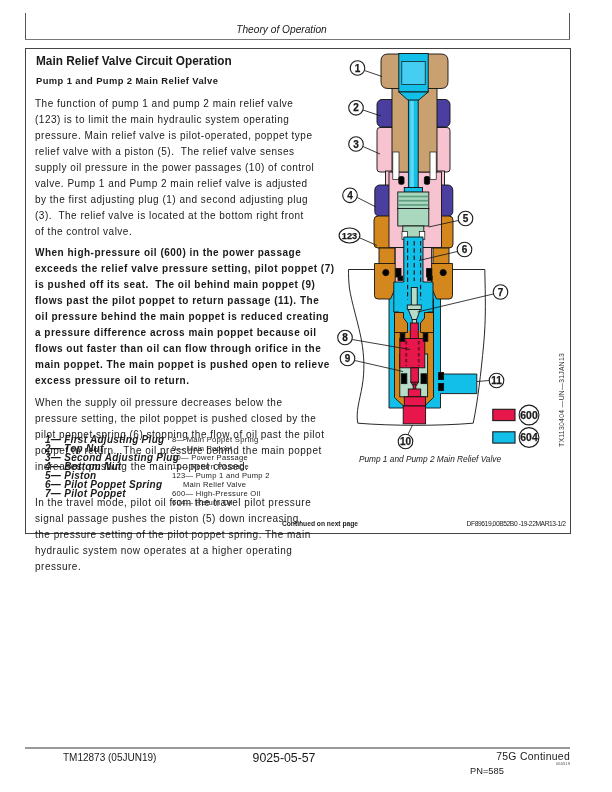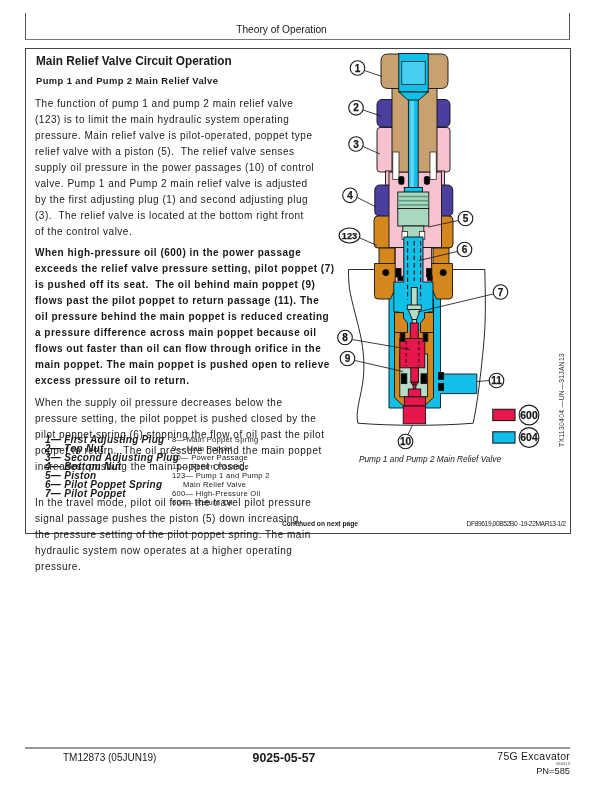--- a/index.html
+++ b/index.html
@@ -6,21 +6,21 @@
   body{width:612px;height:792px;position:relative;background:#fff;overflow:hidden;
        font-family:"Liberation Sans", sans-serif;color:#1a1a1a;}
   .abs{position:absolute;}
 </style>
 </head>
 <body>
 
 <div class="abs" style="left:25px;top:13px;width:1px;height:27px;background:#555;"></div>
 <div class="abs" style="left:569px;top:13px;width:1px;height:27px;background:#555;"></div>
 <div class="abs" style="left:25px;top:39px;width:545px;height:1.4px;background:#777;"></div>
-<div class="abs" style="left:25px;top:24.3px;width:513px;text-align:center;font-size:10.2px;line-height:11px;">Theory of Operation</div>
+<div class="abs" style="left:25px;top:24.3px;width:513px;text-align:center;font-style:italic;font-size:10.2px;line-height:11px;">Theory of Operation</div>
 
 <div class="abs" style="left:25px;top:47.5px;width:543.5px;height:484.5px;border:1px solid #444;"></div>
 
 <div class="abs" style="left:36px;top:53.0px;font-size:13.5px;font-weight:bold;transform:scaleX(0.875);transform-origin:left top;white-space:nowrap;">Main Relief Valve Circuit Operation</div>
 <div class="abs" style="left:36px;top:75.2px;font-size:9.4px;font-weight:bold;letter-spacing:0.4px;white-space:nowrap;">Pump 1 and Pump 2 Main Relief Valve</div>
 
 <div class="abs" id="bodytext" style="left:35px;top:96.0px;font-size:10px;line-height:16px;letter-spacing:0.5px;">
 <div>The function of pump 1 and pump 2 main relief valve<br>
 (123) is to limit the main hydraulic system operating<br>
 pressure. Main relief valve is pilot-operated, poppet type<br>
@@ -67,24 +67,24 @@
 123— Pump 1 and Pump 2<br>
 <span style="margin-left:11px;">Main Relief Valve</span><br>
 600— High-Pressure Oil<br>
 604— Return Oil</div>
 
 <div class="abs" style="left:270px;top:519.7px;width:100px;text-align:center;font-size:6.7px;font-weight:bold;">Continued on next page</div>
 <div class="abs" style="left:350px;top:519.9px;width:215.5px;text-align:right;font-size:6.7px;letter-spacing:-0.42px;">DF89619,00B52B0 -19-22MAR13-1/2</div>
 
 <div class="abs" style="left:25px;top:747.4px;width:545px;height:1.9px;background:#999;"></div>
 <div class="abs" style="left:27px;top:751.8px;font-size:10px;margin-left:36px;">TM12873 (05JUN19)</div>
-<div class="abs" style="left:234px;top:750.6px;width:100px;text-align:center;font-size:12.3px;font-weight:bold;">9025-05-57</div>
-<div class="abs" style="left:420px;top:751.2px;width:150px;text-align:right;font-size:10.4px;letter-spacing:0.3px;">75G Excavator</div>
+<div class="abs" style="left:234px;top:750.6px;width:100px;text-align:center;font-size:12.3px;font-weight:normal;">9025-05-57</div>
+<div class="abs" style="left:420px;top:751.2px;width:150px;text-align:right;font-size:10.4px;letter-spacing:0.3px;">75G Continued</div>
 <div class="abs" style="left:470px;top:761.4px;width:100px;text-align:right;font-size:4.2px;color:#555;">060519</div>
-<div class="abs" style="left:470px;top:766.2px;width:100px;text-align:right;font-size:9.3px;">PN=585</div>
+<div class="abs" style="left:470px;top:766.2px;width:100px;text-align:left;font-size:9.3px;">PN=585</div>
 
 <svg class="abs" style="left:0;top:0;" width="612" height="792" viewBox="0 0 612 792">
 <g stroke="#111" stroke-width="0.9" fill="none">
 
   <path d="M348.5,269.5 L484.8,269.5 C485.3,295 486.2,318 483.6,345 C481,373 477.6,402 473.2,423.2 C440,426 392,426 357.8,423.2 C355.6,412 359.6,401 362.2,386 C364.8,371 364.2,356 361.6,341 C359,326 351.2,301 349.4,288 C348.7,281 348.4,275 348.5,269.5 Z" fill="#fff"></path>
 
   <path d="M389,272 L440.5,272 L440.5,374 L476.8,374 L476.8,393.6 L440.5,393.6 L440.5,408 L389,408 Z" fill="#12BFE8"></path>
 
   <rect x="377" y="99.5" width="73" height="27.5" rx="5" fill="#4A3F9F"></rect>
   <rect x="377" y="127.5" width="73" height="44.5" rx="3" fill="#F7C3D0"></rect>

